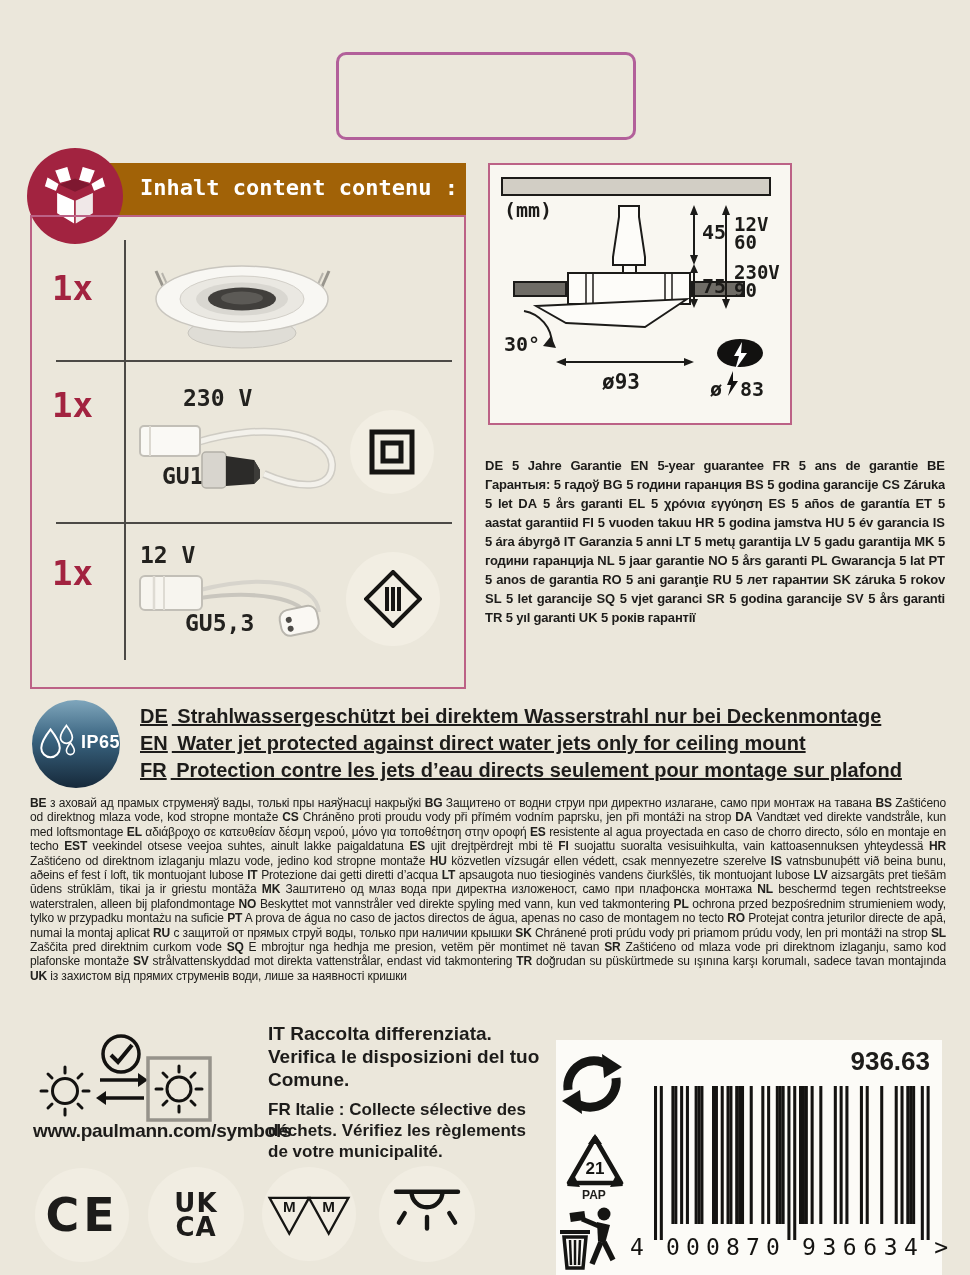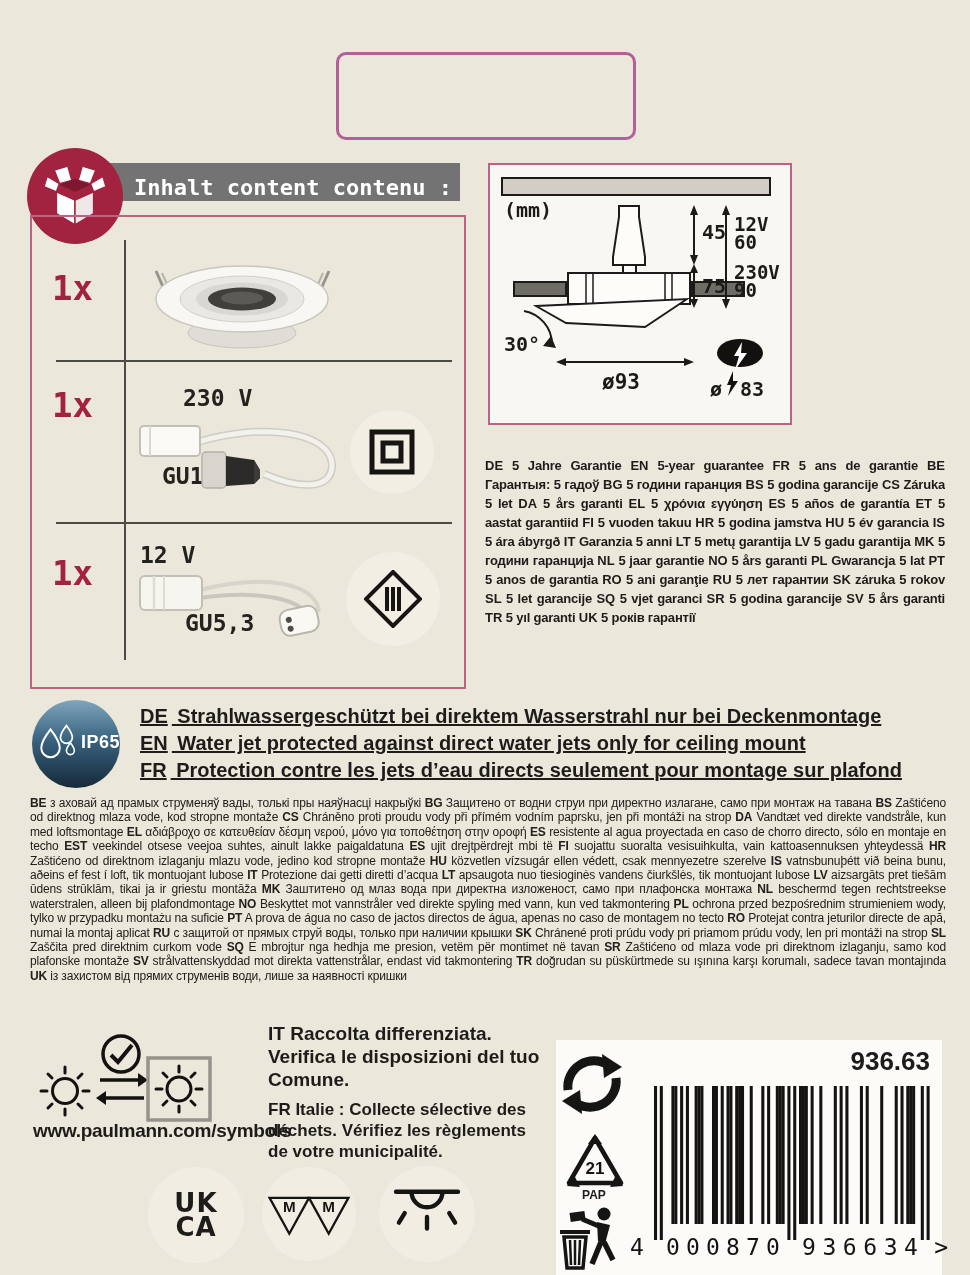--- a/index.html
+++ b/index.html
@@ -4,21 +4,21 @@
 <style>
   html,body{margin:0;padding:0;background:#d8d4c9;}
   #page{position:relative;width:970px;height:1275px;margin:0 auto;background:#EBE7DB;
         font-family:"Liberation Sans",sans-serif;color:#1d1c1a;overflow:hidden;}
   .abs{position:absolute;}
 
   
   #sticker-box{left:336px;top:52px;width:294px;height:82px;border:3px solid #B2609A;border-radius:10px;}
 
   
-  #header-band{left:60px;top:163px;width:400px;height:38px;background:#737373;}
+  #header-band{left:66px;top:163px;width:400px;height:54px;background:#a16207;}
   #header-title{position:absolute;left:74px;top:12px;color:#fff;font-size:22px;font-weight:bold;
         font-family:"DejaVu Sans Mono",monospace;white-space:nowrap;letter-spacing:0px;}
   #header-circle{left:27px;top:148px;width:96px;height:96px;border-radius:50%;background:#A22340;
         display:flex;align-items:center;justify-content:center;}
 
   
   #contents-box{left:30px;top:215px;width:432px;height:470px;border:2px solid #BC6286;}
   .vdiv{left:124px;top:240px;width:2px;height:420px;background:#4c4a46;}
   .hdiv{left:56px;width:396px;height:2px;background:#4c4a46;}
   .qty{color:#A22340;font-size:34px;font-weight:bold;font-family:"DejaVu Sans Mono",monospace;}
@@ -380,20 +380,23 @@
         <span>9</span>
         <span>3</span>
         <span>6</span>
         <span>6</span>
         <span>3</span>
         <span>4</span>
       </div>
     <div class="bc-num" id="bc-suffix">&gt;</div>
   </div>
 
+  <div class="abs cert" id="cert-ce">
+    <span>CE</span>
+  </div>
   <div class="abs cert" id="cert-ukca">
     <span>UK</span>
     <span>CA</span>
   </div>
   <div class="abs cert" style="left:262px;top:1167px;width:94px;height:94px;">
     <svg width="86" height="52" viewBox="0 0 96 56">
       <polygon points="4,10 48,10 26,50" fill="none" stroke="#151513" stroke-width="2.6"></polygon>
       <polygon points="48,10 92,10 70,50" fill="none" stroke="#151513" stroke-width="2.6"></polygon>
       <text x="26" y="26" text-anchor="middle" font-size="17" font-weight="bold" fill="#151513" font-family="'Liberation Sans',sans-serif">M</text>
       <text x="70" y="26" text-anchor="middle" font-size="17" font-weight="bold" fill="#151513" font-family="'Liberation Sans',sans-serif">M</text>

